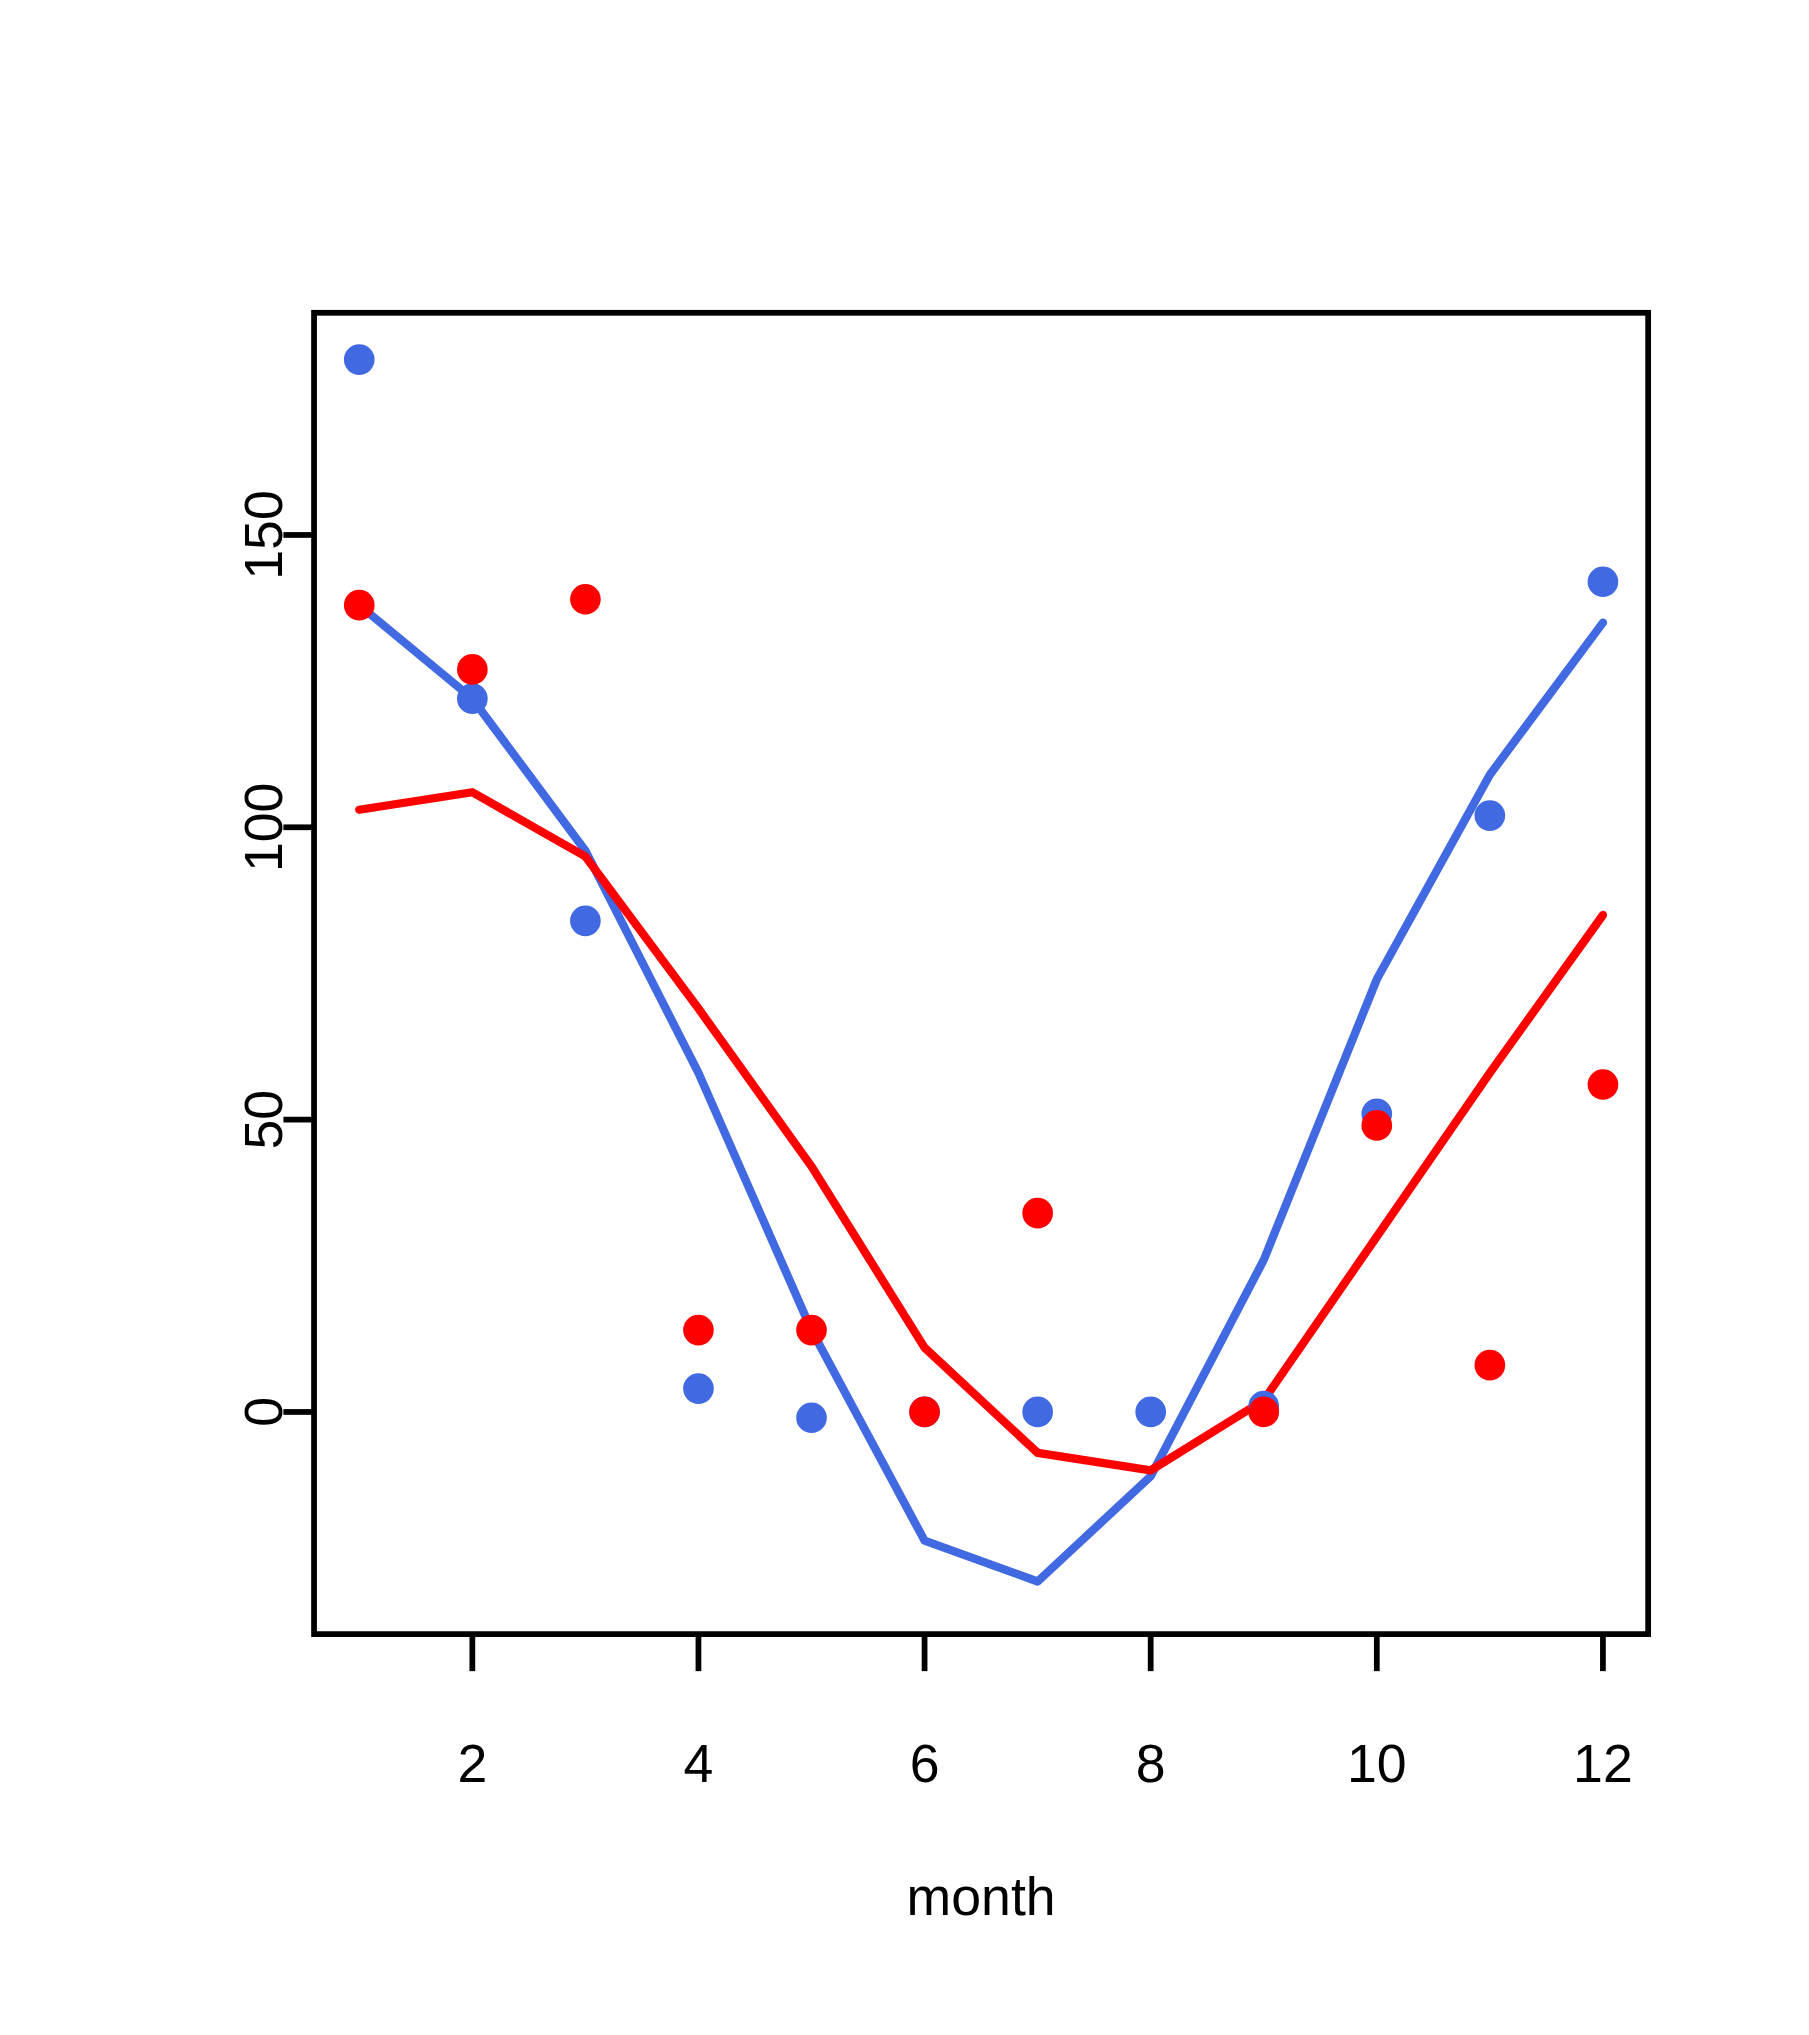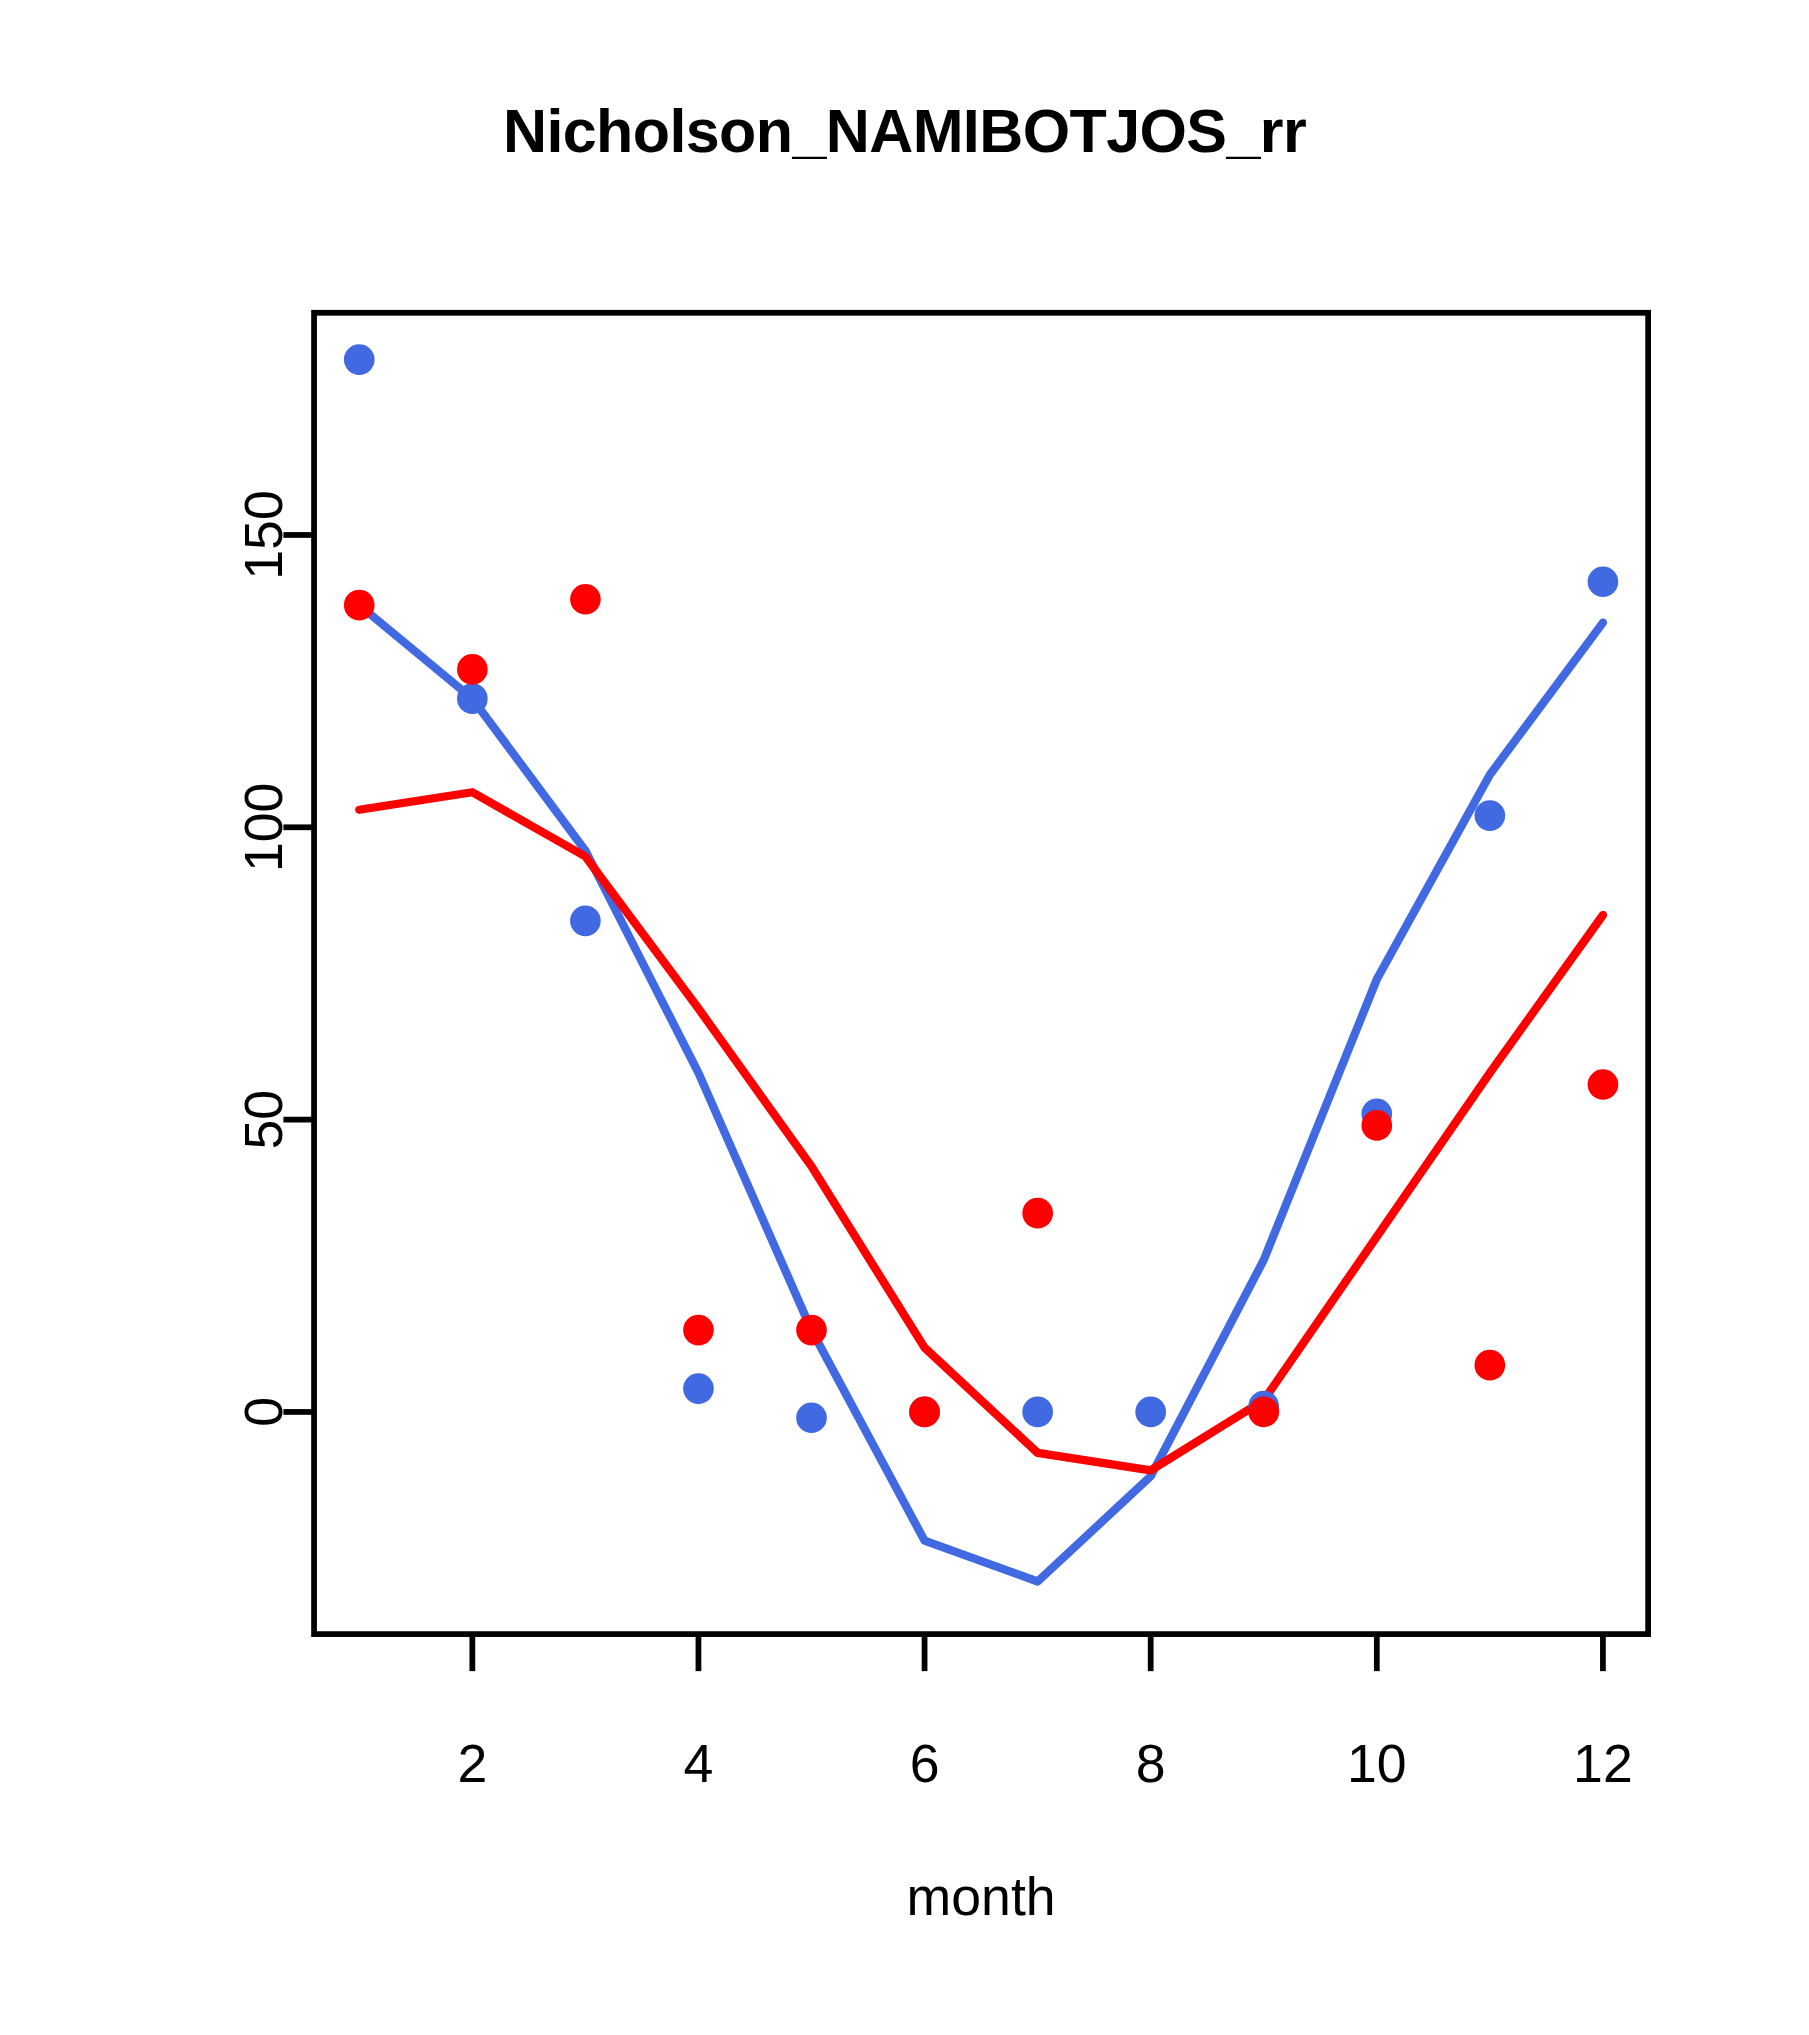--- a/index.html
+++ b/index.html
@@ -47,21 +47,20 @@
     font-family: "Liberation Sans", sans-serif;
     font-size: 84px;
     fill: #000000;
   }
 </style>
 </head>
 <body>
 
 <div id="page">
 
-  <div id="plot-title">Nicholson_NAMIBOTJOS_rr</div>
 
   <svg id="chart-svg" width="1809" height="2035" viewBox="0 0 2834 3188">
     <g id="plot-frame">
       <rect x="492" y="490" width="2090" height="2070" fill="none" stroke="#000000" stroke-width="9"></rect>
     </g>
     <g id="y-axis">
         <line x1="444" y1="2211.9469026548672" x2="492" y2="2211.9469026548672" stroke="#000000" stroke-width="9"></line>
         <text x="412" y="2211.9469026548672" text-anchor="middle" dominant-baseline="central" transform="rotate(-90 412 2211.9469026548672)" class="axis-tick-label">0</text>
         <line x1="444" y1="1753.9823008849557" x2="492" y2="1753.9823008849557" stroke="#000000" stroke-width="9"></line>
         <text x="412" y="1753.9823008849557" text-anchor="middle" dominant-baseline="central" transform="rotate(-90 412 1753.9823008849557)" class="axis-tick-label">50</text>

